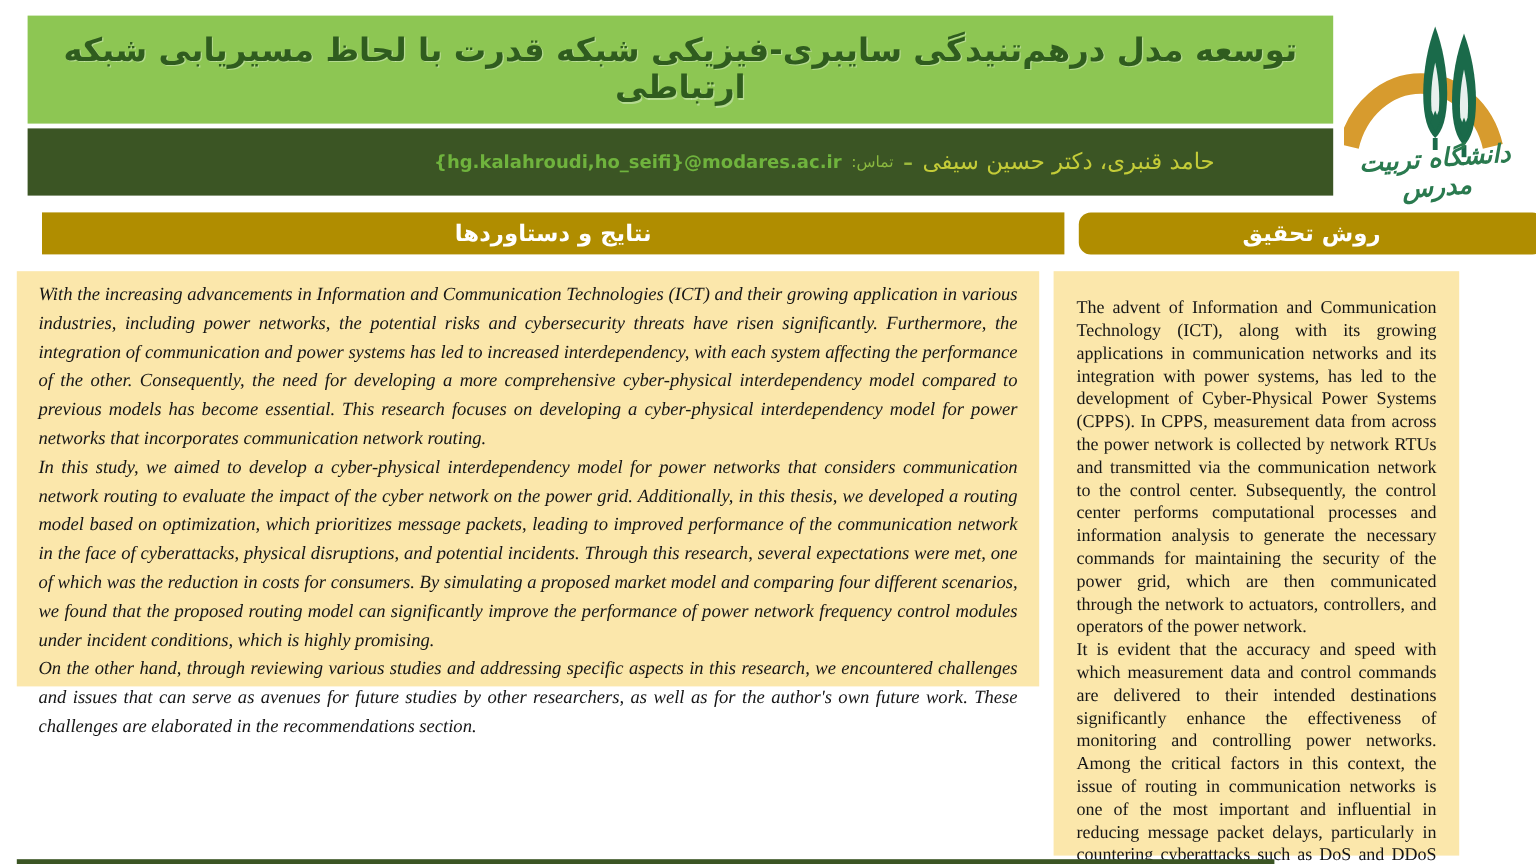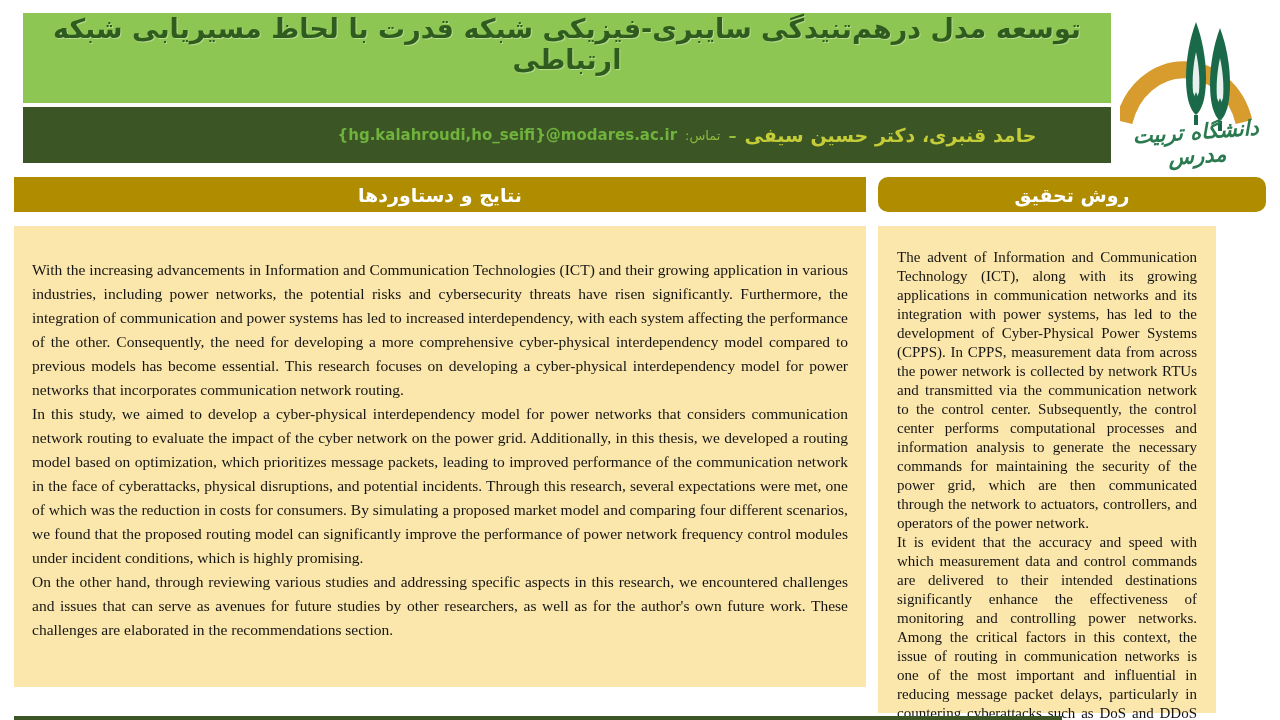--- a/index.html
+++ b/index.html
@@ -4,69 +4,69 @@
 <style>
   * { margin:0; padding:0; box-sizing:border-box; }
   html,body { width:1280px; height:720px; background:#ffffff; overflow:hidden;
               font-family:"DejaVu Sans", sans-serif; }
   .abs { position:absolute; }
 
   
   #title-bar {
     left:23px; top:13px; width:1088px; height:90px;
     background:#8dc653;
-    display:flex; justify-content:center;
+    display:flex; align-items:center; justify-content:center;
     padding:0 30px;
   }
   #poster-title {
     direction:rtl; text-align:center;
     font-size:27px; font-weight:bold; color:#2f5c1e;
     text-shadow:1px 1px 0 rgba(255,255,255,0.35);
     font-family:"DejaVu Sans", sans-serif;
   }
   #authors-bar {
     left:23px; top:107px; width:1088px; height:56px;
     background:#3b5524;
     display:flex; align-items:center; justify-content:center;
     direction:rtl; gap:8px;
     padding-left:220px;
   }
-  .author-names { font-size:19px; font-weight:bold; color:#c4cc38; }
+  .author-names { font-size:19px; font-weight:normal; color:#c4cc38; }
   .author-sep   { font-size:16px; font-weight:bold; color:#9cbb3c; }
   .contact-label{ font-size:13px; font-weight:normal; color:#8ab83f; }
   .author-email { font-size:15px; font-weight:bold; color:#6fb33d;
                   direction:ltr; unicode-bidi:embed;margin-left:20px; }
 
   
   #logo-box { left:1120px; top:12px; width:155px; height:155px; }
   #logo-caption {
     position:absolute; left:0; right:2px; top:108px;
     direction:rtl; text-align:center;
     font-size:21px; font-style:italic; font-weight:bold;
     color:#2a7a4f; transform:rotate(-4deg);
     font-family:"DejaVu Sans", sans-serif;
   }
 
   
   .panel-header {
     height:35px; background:#b08d00;
-    display:flex; align-items:center; justify-content:center;
+    display:flex; align-items:center; justify-content:center;margin-left:21px;
   }
   .panel-header h2 {
     direction:rtl; font-size:19px; font-weight:bold; color:#ffffff;
     font-family:"DejaVu Sans", sans-serif;
   }
   .panel-body {
     background:#fbe7ab; color:#151515;
     font-family:"Liberation Serif", serif;
     text-align:justify;
   }
   #left-header  { left:14px;  top:177px; width:852px; }
-  #left-body    { left:14px;  top:226px; width:852px; height:461px;
-                  padding:32px 18px 0 18px; font-size:15.5px; line-height:24px; }
+  #left-body    { left:14px;  top:226px; width:852px; height:346px;
+                  padding:8px 18px 0 18px; font-size:15.5px; line-height:24px;font-style:italic; }
   #right-header { left:878px; top:177px; width:388px;border-radius:10px; }
   #right-body   { left:878px; top:226px; width:338px; height:487px;
                   padding:22px 19px 0 19px; font-size:15px; line-height:19px; }
   .panel-body p { text-align:justify; }
 
   #bottom-cut-bar { left:14px; top:716px; width:1048px; height:4px; background:#3b5524; }
 </style>
 </head>
 <body>
 

